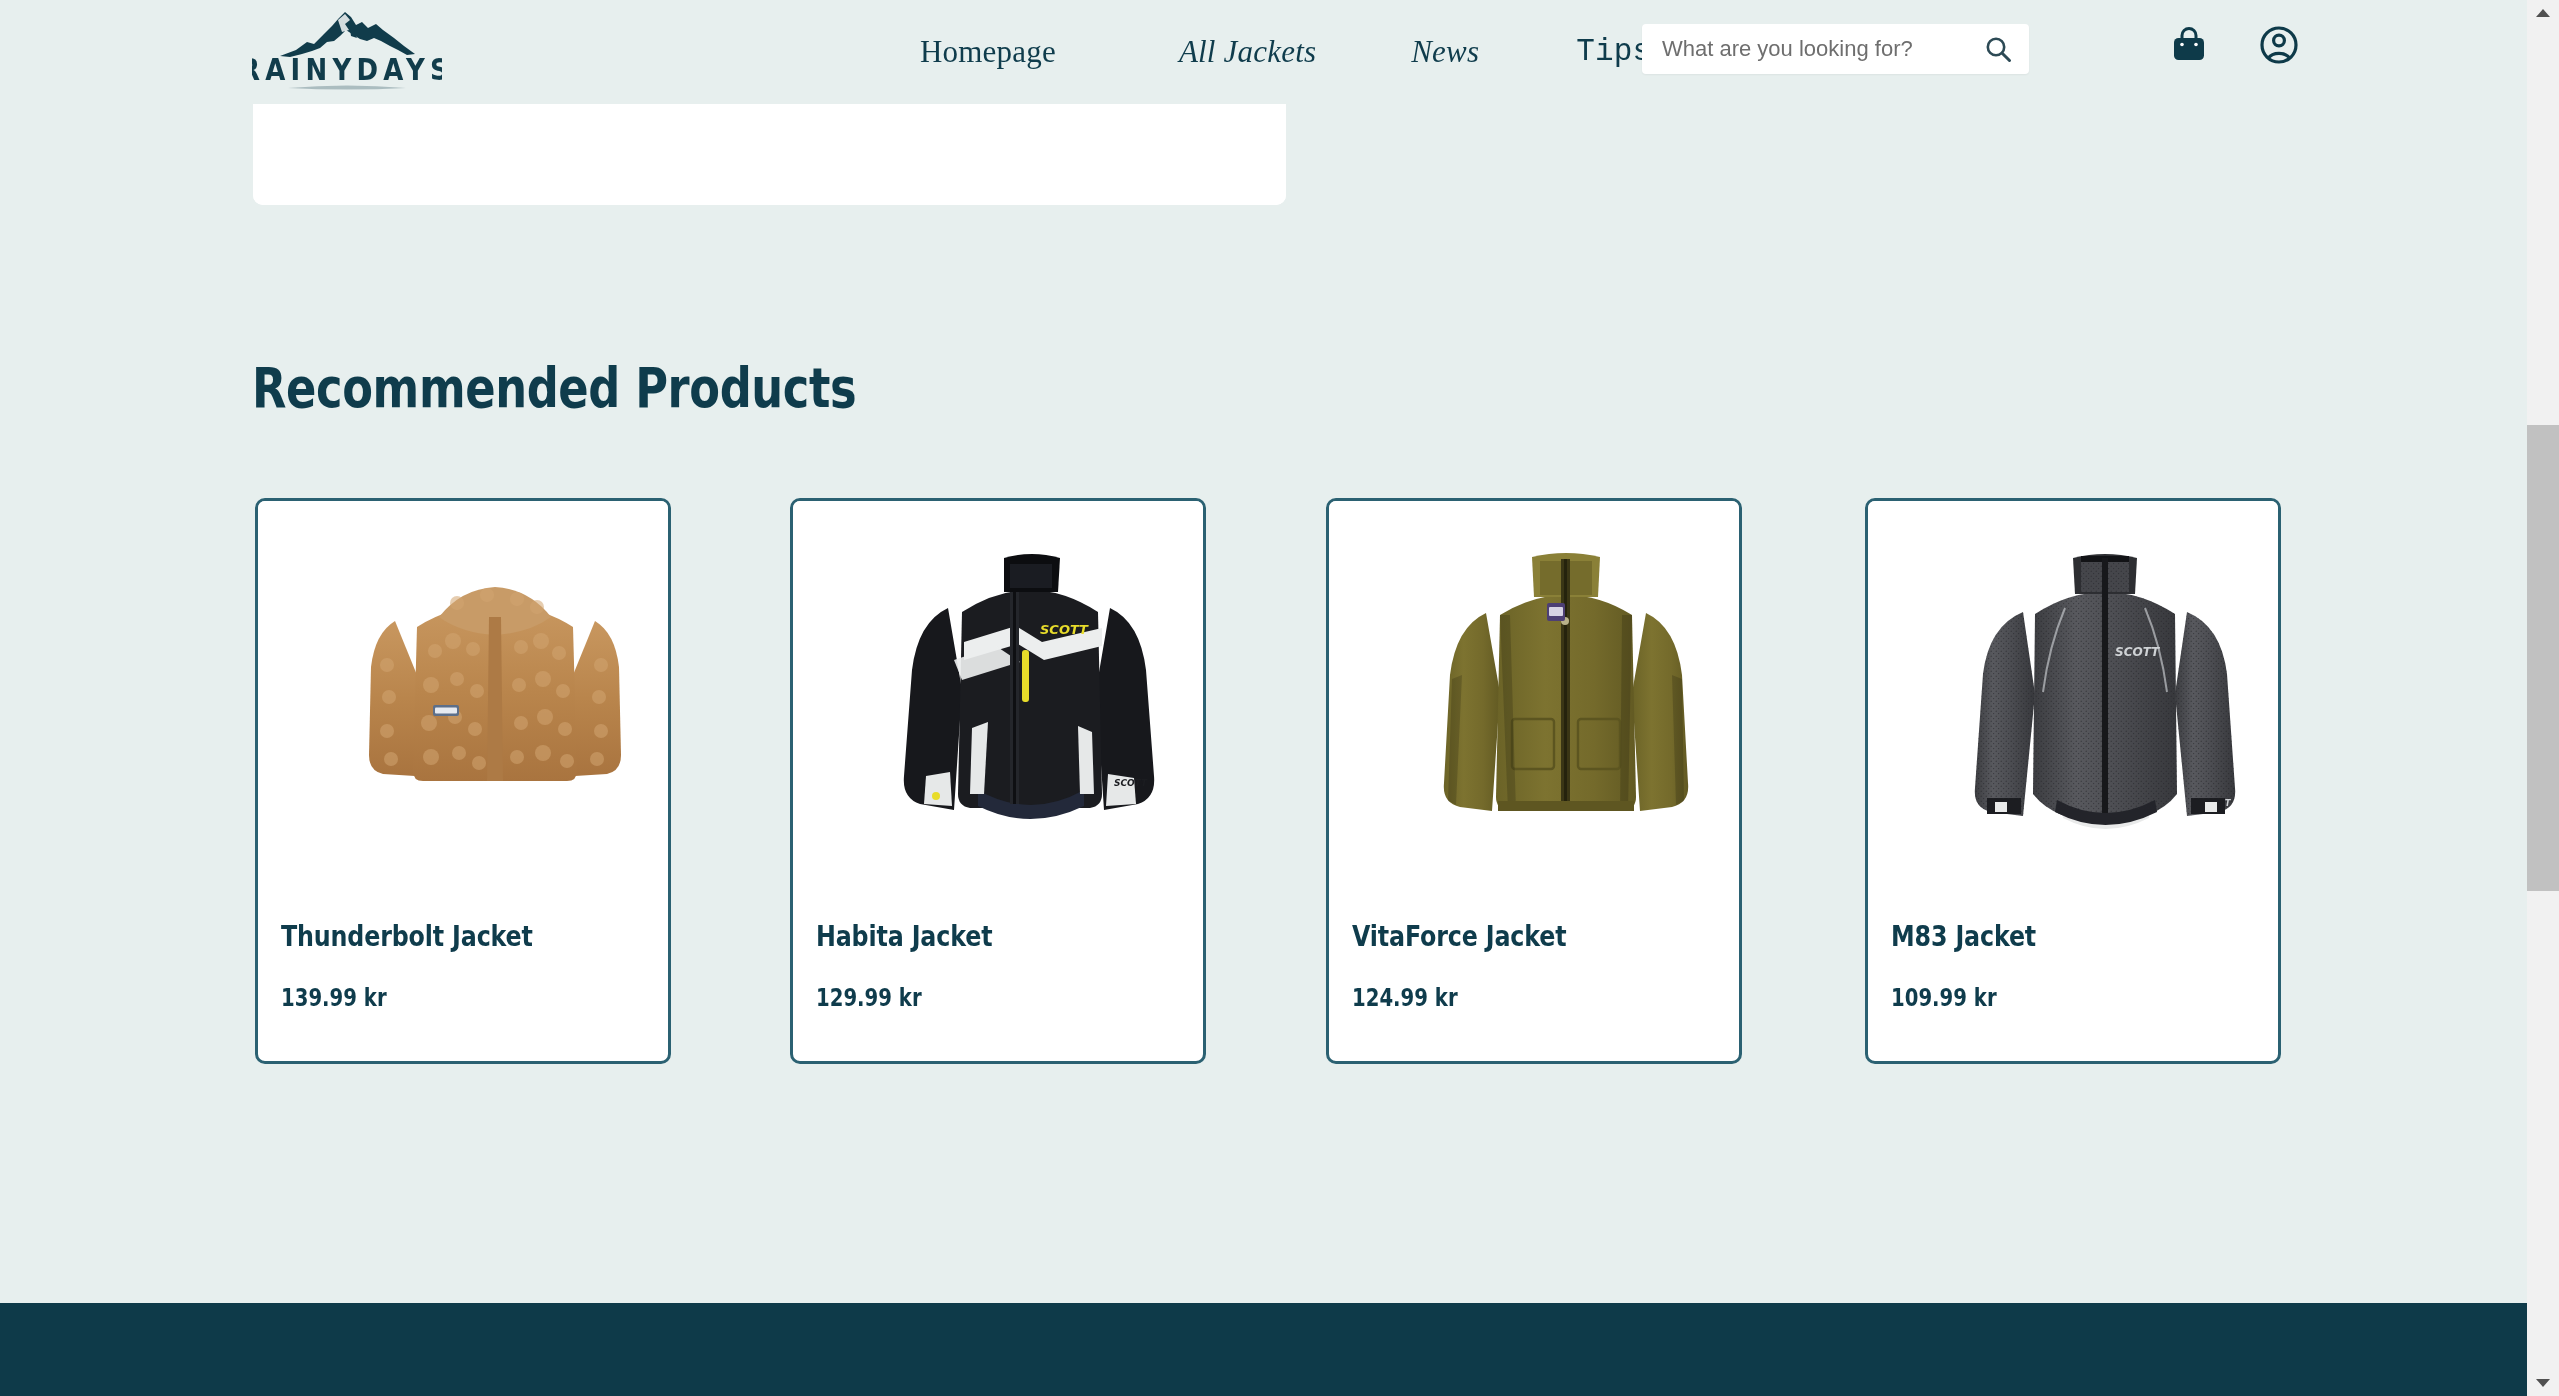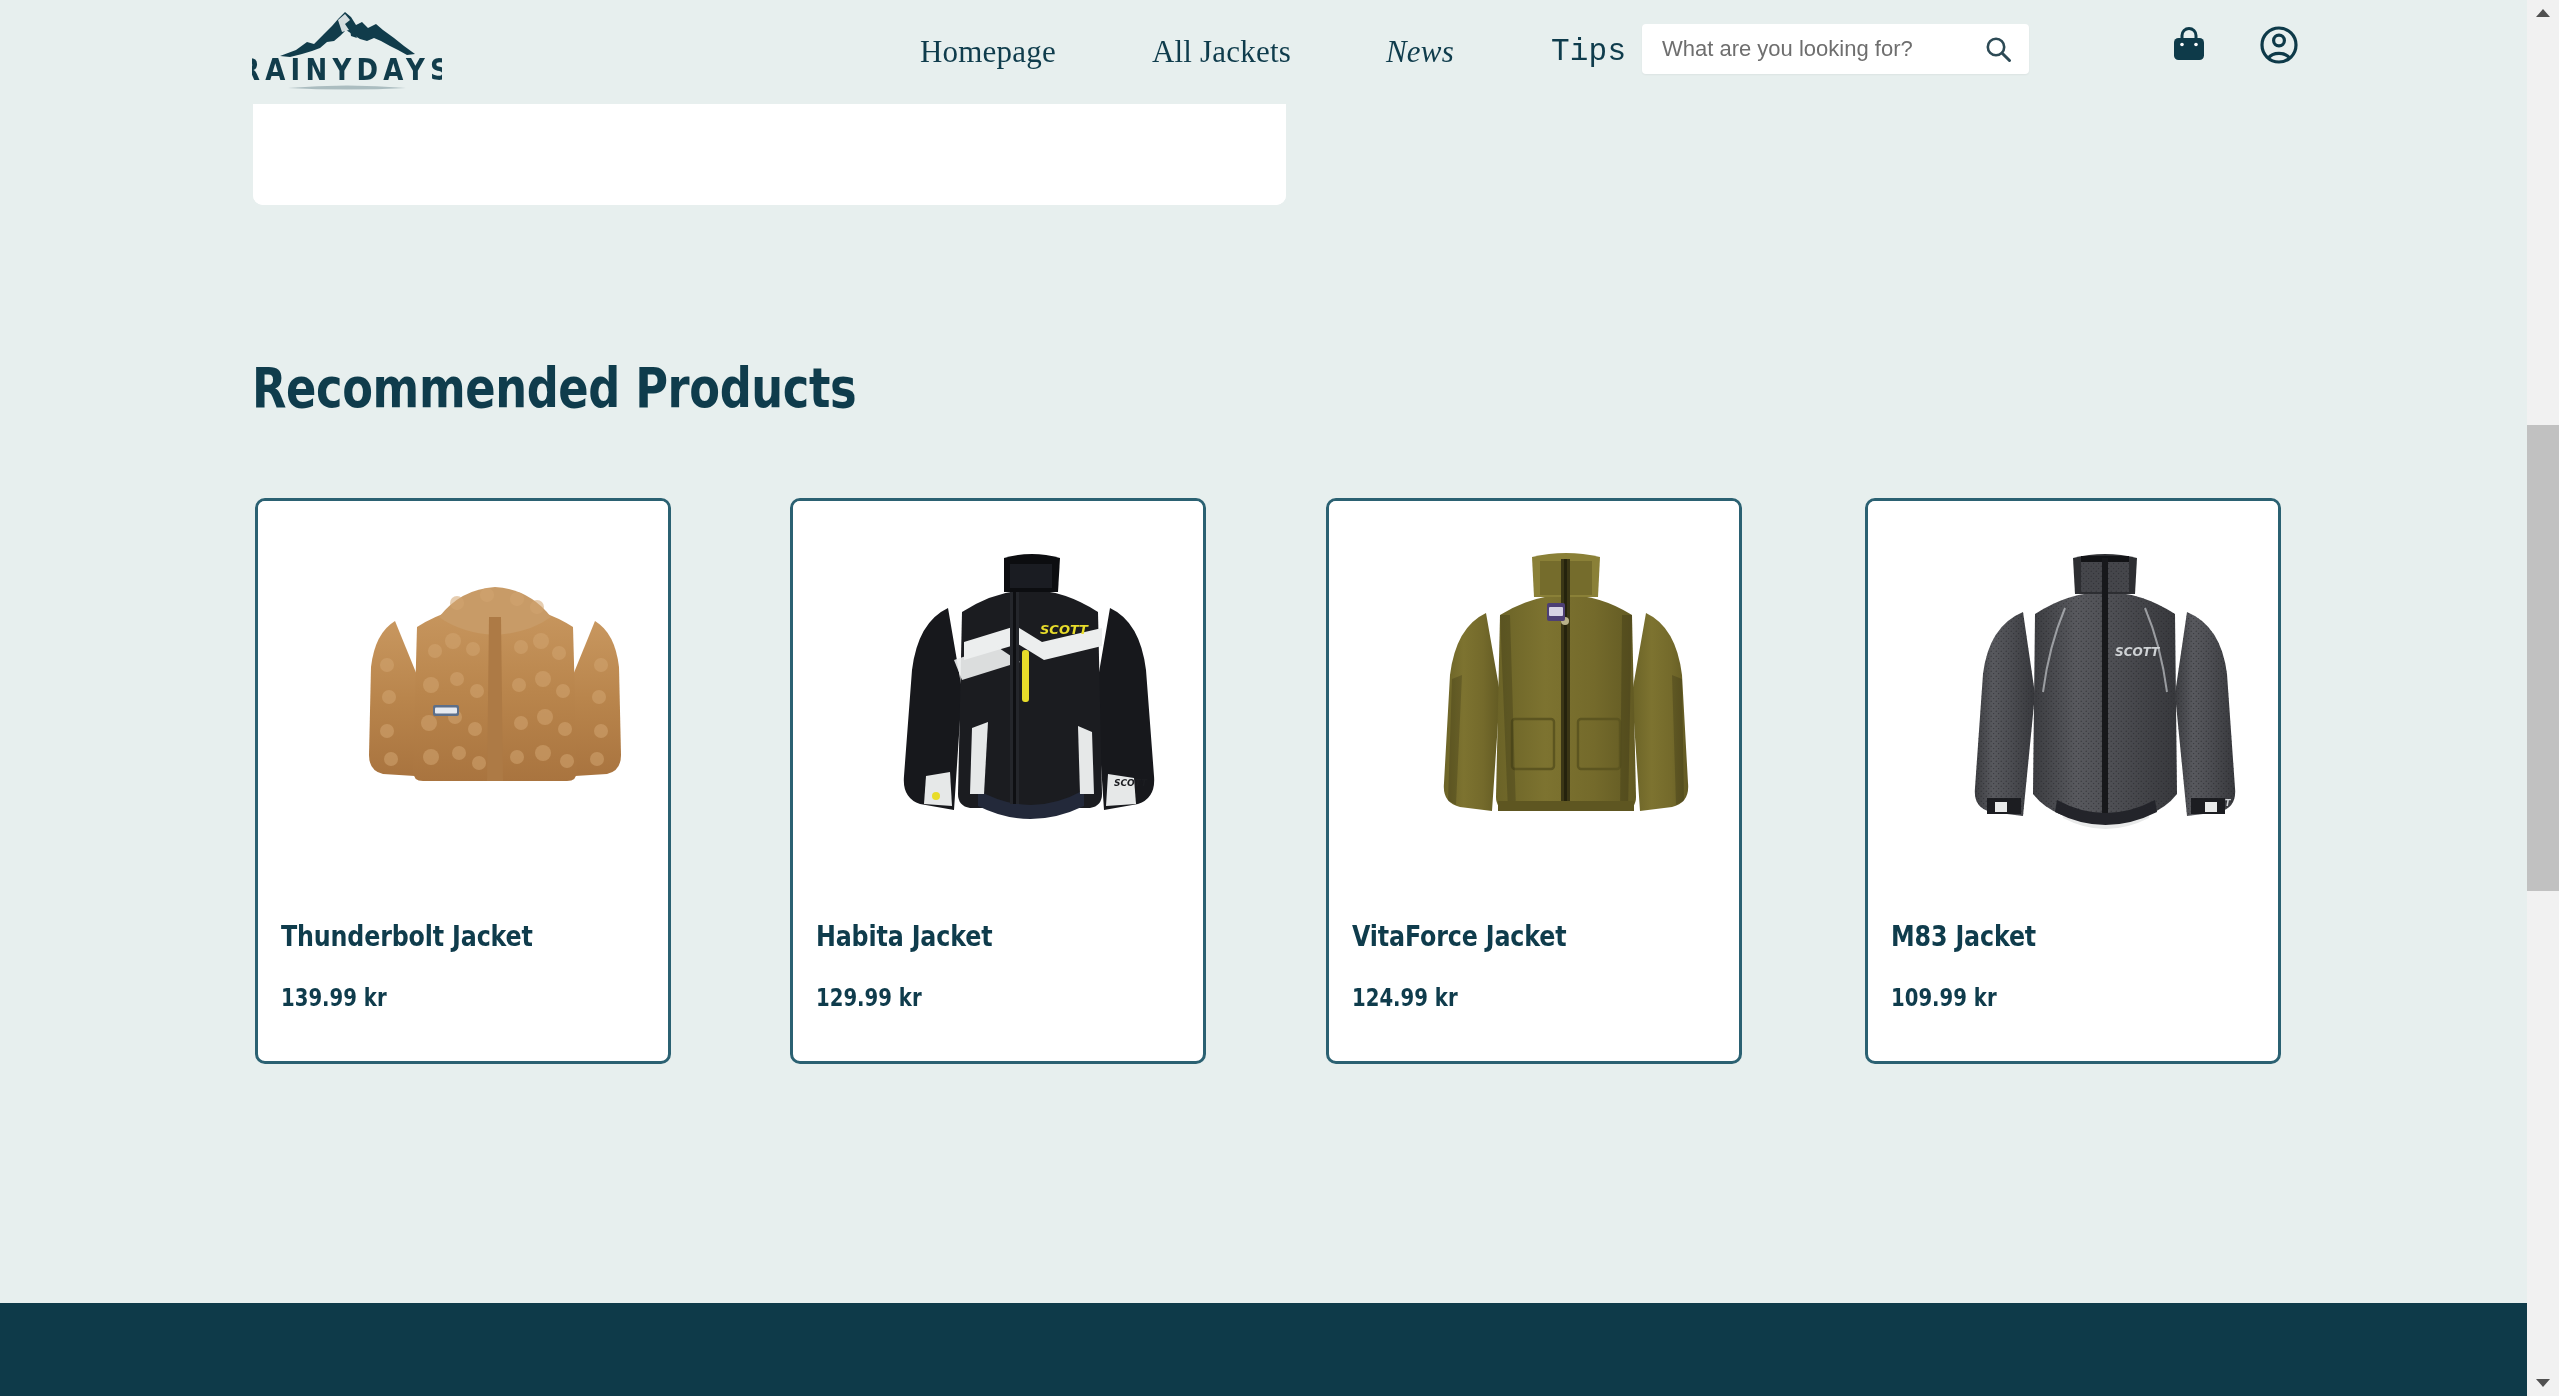--- a/index.html
+++ b/index.html
@@ -25,21 +25,21 @@
   .logo-wrap { position:absolute; left:252px; top:8px; width:190px; height:88px; }
   .logo-wrap svg { display:block; }
 
   .nav { position:absolute; left:920px; top:34px; display:flex; gap:17px; }
   .nav a {
     color:#0f3c4c; text-decoration:none;
     font-family:"Liberation Serif", serif;
     font-size:31px; letter-spacing:.2px; white-space:nowrap;
   }
   .nav a.n0 { margin-left:0; }
-  .nav a.n1 { margin-left:79px; }
+  .nav a.n1 { margin-left:106px;font-style:italic; }
   .nav a.n2 { margin-left:78px;font-style:italic; }
   .nav a.n3 { margin-left:80px;font-family:Liberation Mono, monospace; }
 
   .search {
     position:absolute; left:1642px; top:24px; width:387px; height:50px;
     background:#ffffff; border-radius:4px; display:flex; align-items:center;
     box-shadow:0 1px 2px rgba(0,0,0,.05);
   }
   .search input {
     border:none; outline:none; background:transparent;

